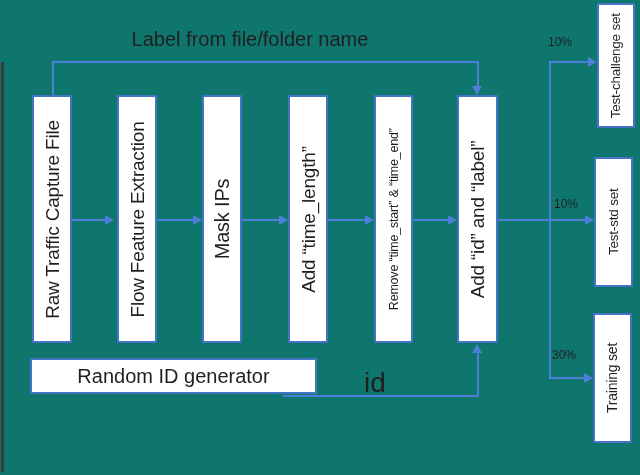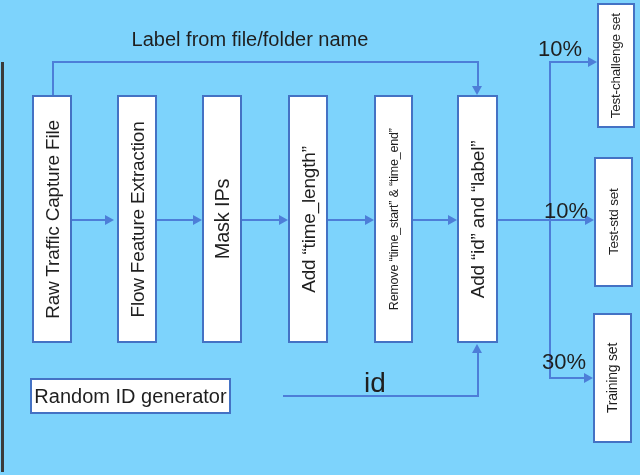--- a/index.html
+++ b/index.html
@@ -3,41 +3,41 @@
 <meta charset="utf-8">
 <style>
   :root{
     --accent-blue:#4472c4;
     --line-blue:#4d7ed8;
     --text:#1f1f1f;
     --frame:#3b3b3b;
   }
   html,body{margin:0;padding:0;background:#fff;}
   #stage{
-    position:relative;width:640px;height:475px;background:#7dd3fc;overflow:hidden;
+    position:relative;width:640px;height:475px;background:#0f766e;overflow:hidden;
     font-family:"Liberation Sans",sans-serif;color:var(--text);text-decoration:underline;
   }
   .box{
     position:absolute;background:#fff;border:2px solid var(--accent-blue);
     box-sizing:border-box;display:flex;align-items:center;justify-content:center;
   }
   .vtext{
     transform:rotate(-90deg);white-space:nowrap;color:var(--text);
     line-height:1;letter-spacing:-0.2px;
   }
   .htext{white-space:nowrap;color:var(--text);line-height:1;}
   .hline{position:absolute;height:2px;background:var(--line-blue);}
   .vline{position:absolute;width:2px;background:var(--line-blue);}
   .ah{position:absolute;width:0;height:0;}
   .ah-right{border-top:5px solid transparent;border-bottom:5px solid transparent;border-left:9px solid var(--line-blue);}
   .ah-down{border-left:5px solid transparent;border-right:5px solid transparent;border-top:9px solid var(--line-blue);}
   .ah-up{border-left:5px solid transparent;border-right:5px solid transparent;border-bottom:9px solid var(--line-blue);}
   .lbl{position:absolute;text-align:center;line-height:1.15;}
   .frame-line{position:absolute;background:var(--frame);}
-  .fs20{font-size:20px;} .fs19{font-size:19px;} .fs16{font-size:22px;}
+  .fs20{font-size:20px;} .fs19{font-size:19px;} .fs16{font-size:12px;}
   .fs14{font-size:14px;} .fs135{font-size:13.5px;} .fs125{font-size:12.5px;}
   .fs22{font-size:28px;}
 </style>
 </head>
 <body>
 
 <div id="stage">
 
   <div class="frame-line" style="left:1px;top:62px;width:3px;height:410px;"></div>
 
@@ -98,21 +98,21 @@
   <div class="box" style="left:597px;top:3px;width:38px;height:125px;">
     <span class="vtext fs135">Test-challenge set</span>
   </div>
   <div class="box" style="left:594px;top:157px;width:39px;height:130px;">
     <span class="vtext fs135">Test-std set</span>
   </div>
   <div class="box" style="left:593px;top:313px;width:39px;height:130px;">
     <span class="vtext fs14">Training set</span>
   </div>
 
-  <div class="box" style="left:30px;top:378px;width:201px;height:36px;">
+  <div class="box" style="left:30px;top:358px;width:287px;height:36px;">
     <span class="htext fs20">Random ID generator</span>
   </div>
 
   <div class="hline" style="left:283px;top:395px;width:196px;"></div>
   <div class="vline" style="left:477px;top:353px;height:43px;"></div>
   <div class="ah ah-up" style="left:472px;top:344px;"></div>
   <div class="lbl fs22" style="left:351px;top:367px;width:48px;">id</div>
 
 </div>
 

